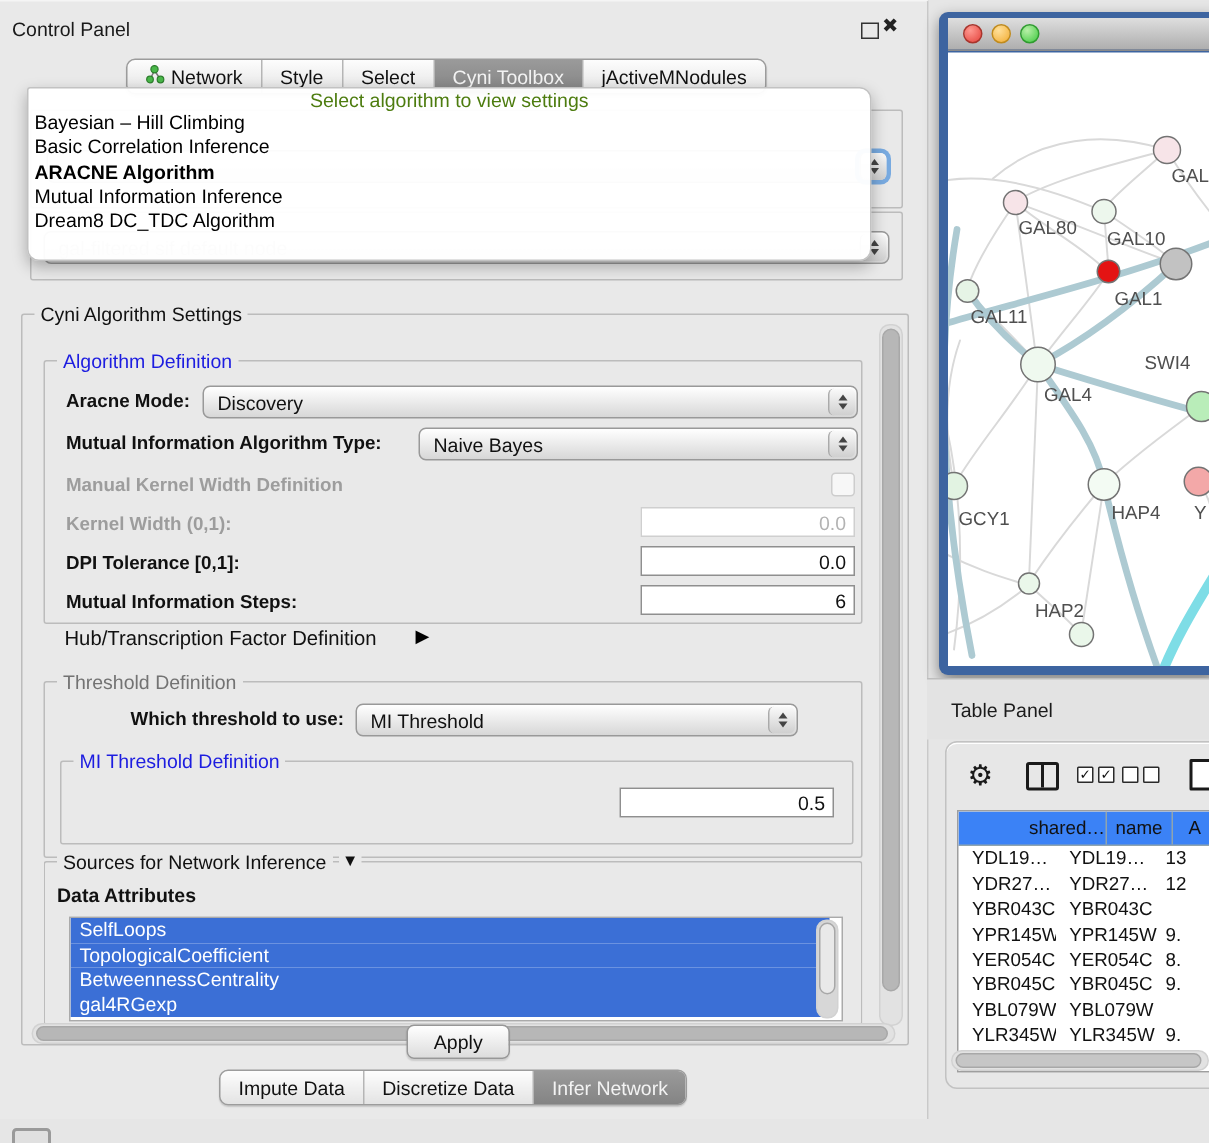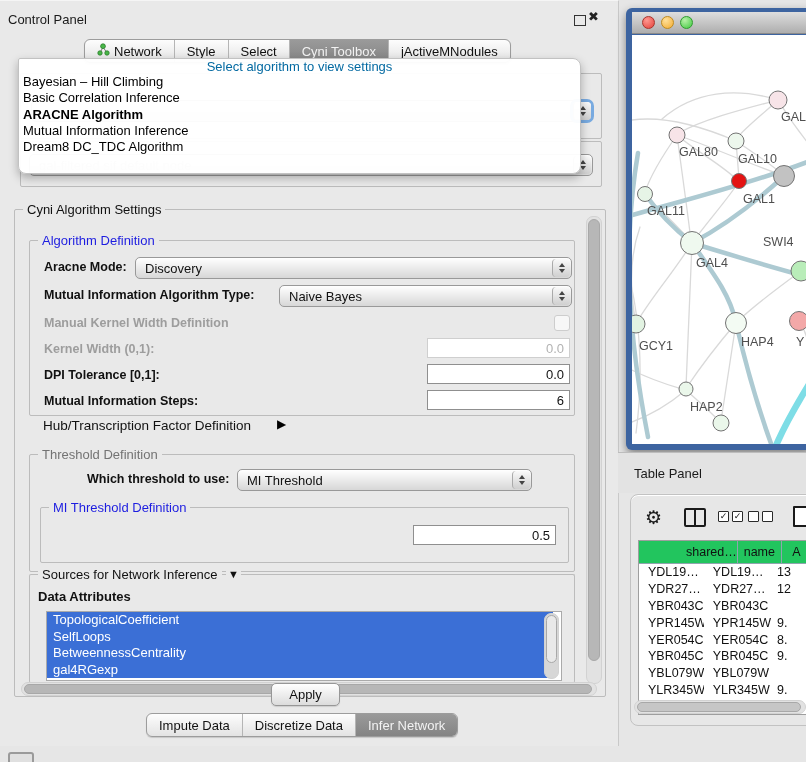--- a/index.html
+++ b/index.html
@@ -37,21 +37,21 @@
   .combo .stepper i.dn{border-top:4px solid #444;}
   .combo.focus .stepper{box-shadow:0 0 0 3px #78aae0;}
   
   .field{position:absolute;height:20px;background:#fff;border:1px solid #8f8f8f;
      font-size:13px;text-align:right;padding:0 5px;display:flex;align-items:center;justify-content:flex-end;box-sizing:border-box;}
   .field.dis{border-color:#cfcfcf;color:#b3b3b3;}
   .checkbox{position:absolute;width:14px;height:14px;border:1px solid #cdcdcd;border-radius:3px;background:#f7f7f7;}
   
   #algo-popup{left:18px;top:57px;width:561px;height:114px;background:rgba(255,255,255,.96);
      border:1px solid #c2c2c2;border-radius:2px 8px 8px 8px;box-shadow:0 4px 10px rgba(0,0,0,.28);z-index:40;}
-  #popup-prompt{font-size:13px;color:#0369a1;text-align:center;height:15px;line-height:15px;}
+  #popup-prompt{font-size:13px;color:#4d7c0f;text-align:center;height:15px;line-height:15px;}
   .popup-item{font-size:13px;line-height:16.3px;padding-left:4px;color:#000;white-space:nowrap;}
   .popup-item.bold{font-weight:bold;}
   
   #attr-list{background:#fff;border:1px solid #aaa;}
   .attr-item{background:#3b6fd6;color:#fff;font-size:13px;line-height:16.5px;padding-left:6px;width:500px;}
   
   .sb-track{position:absolute;background:#e2e2e2;border:1px solid #d2d2d2;border-radius:7px;}
   .sb-thumb{position:absolute;background:#b7b7b7;border:1px solid #a8a8a8;border-radius:6px;}
   
   .push-btn{position:absolute;border:1px solid #979797;border-radius:5px;background:linear-gradient(#ffffff,#dcdcdc);
@@ -69,21 +69,21 @@
   #table-container{left:630px;top:494px;width:200px;height:230px;background:#e7e7e7;
      border:1px solid #c2c2c2;border-radius:8px;box-shadow:inset 0 1px 0 #fff;}
   .tb-icon{position:absolute;top:506px;color:#1a1a1a;}
   .colicon{width:18px;height:15px;border:2px solid #1a1a1a;border-radius:2px;}
   .colicon i{display:block;width:2px;height:100%;background:#1a1a1a;margin:0 auto;}
   .cb-sm{display:inline-block;width:9px;height:9px;border:1.5px solid #2a2a2a;border-radius:1px;
      font-size:9px;line-height:8px;text-align:center;vertical-align:top;margin-right:3px;background:#fff;color:#111;}
   .docicon{width:14px;height:17px;border:2px solid #1a1a1a;border-radius:1px;background:#fff;}
   #data-table{position:absolute;left:638px;top:540px;width:168px;height:173px;background:#fff;
      border:1px solid #9e9e9e;overflow:hidden;font-size:12.5px;}
-  .th-row{display:flex;background:#22c55e;border-bottom:1px solid #8fa4ae;height:22px;padding-left:47px;}
+  .th-row{display:flex;background:#3b82f6;border-bottom:1px solid #8fa4ae;height:22px;padding-left:47px;}
   .th{display:flex;align-items:center;justify-content:center;border-right:1px solid #8fa4ae;box-sizing:border-box;font-size:12.5px;}
   .td-row{display:flex;height:16.8px;}
   .td{overflow:hidden;white-space:nowrap;box-sizing:border-box;padding-left:9px;display:flex;align-items:center;}
   .c1{width:74px;} .c2{width:78px;} .c3{width:40px;padding-left:5px;}
   
   text.nlabel{font-family:"Liberation Sans",sans-serif;font-size:12.5px;fill:#4f4f4f;}
   #mini-icon{left:8px;top:752px;width:22px;height:14px;border:2px solid #9a9a9a;background:#e0e0e0;border-radius:3px;}
 </style>
 </head>
 <body>
@@ -200,22 +200,22 @@
           <span class="gtitle blue" style="background:#e9e9e9;">MI Threshold Definition</span>
           <div class="field" style="left:372px;top:17px;width:143px;">0.5</div>
         </div>
       </div>
 
       <div class="gbox" style="left:14px;top:364px;width:544px;height:108px;border-bottom:none;">
         <span class="gtitle">Sources for Network Inference</span>
         <span style="position:absolute;left:196px;top:-7px;font-size:11px;background:#e9e9e9;padding:0 2px;">▼</span>
         <span class="lbl" style="left:8px;top:14px;font-size:13px;">Data Attributes</span>
         <div id="attr-list" style="position:absolute;left:16px;top:36px;width:514px;height:68px;overflow:hidden;">
+            <div class="attr-item">SelfLoops</div>
             <div class="attr-item">TopologicalCoefficient</div>
-            <div class="attr-item">SelfLoops</div>
             <div class="attr-item">BetweennessCentrality</div>
             <div class="attr-item">gal4RGexp</div>
           </div>
         <div class="sb-track" style="left:514px;top:38px;width:13px;height:64px;background:#d7d7d7;">
           <span class="sb-thumb" style="left:1px;top:1px;width:9px;height:46px;background:#e9e9e9;"></span>
         </div>
       </div>
       <div class="sb-track" style="left:6px;top:472px;width:574px;height:12px;">
         <span class="sb-thumb" style="left:2px;top:1px;width:566px;height:8px;"></span>
       </div>

